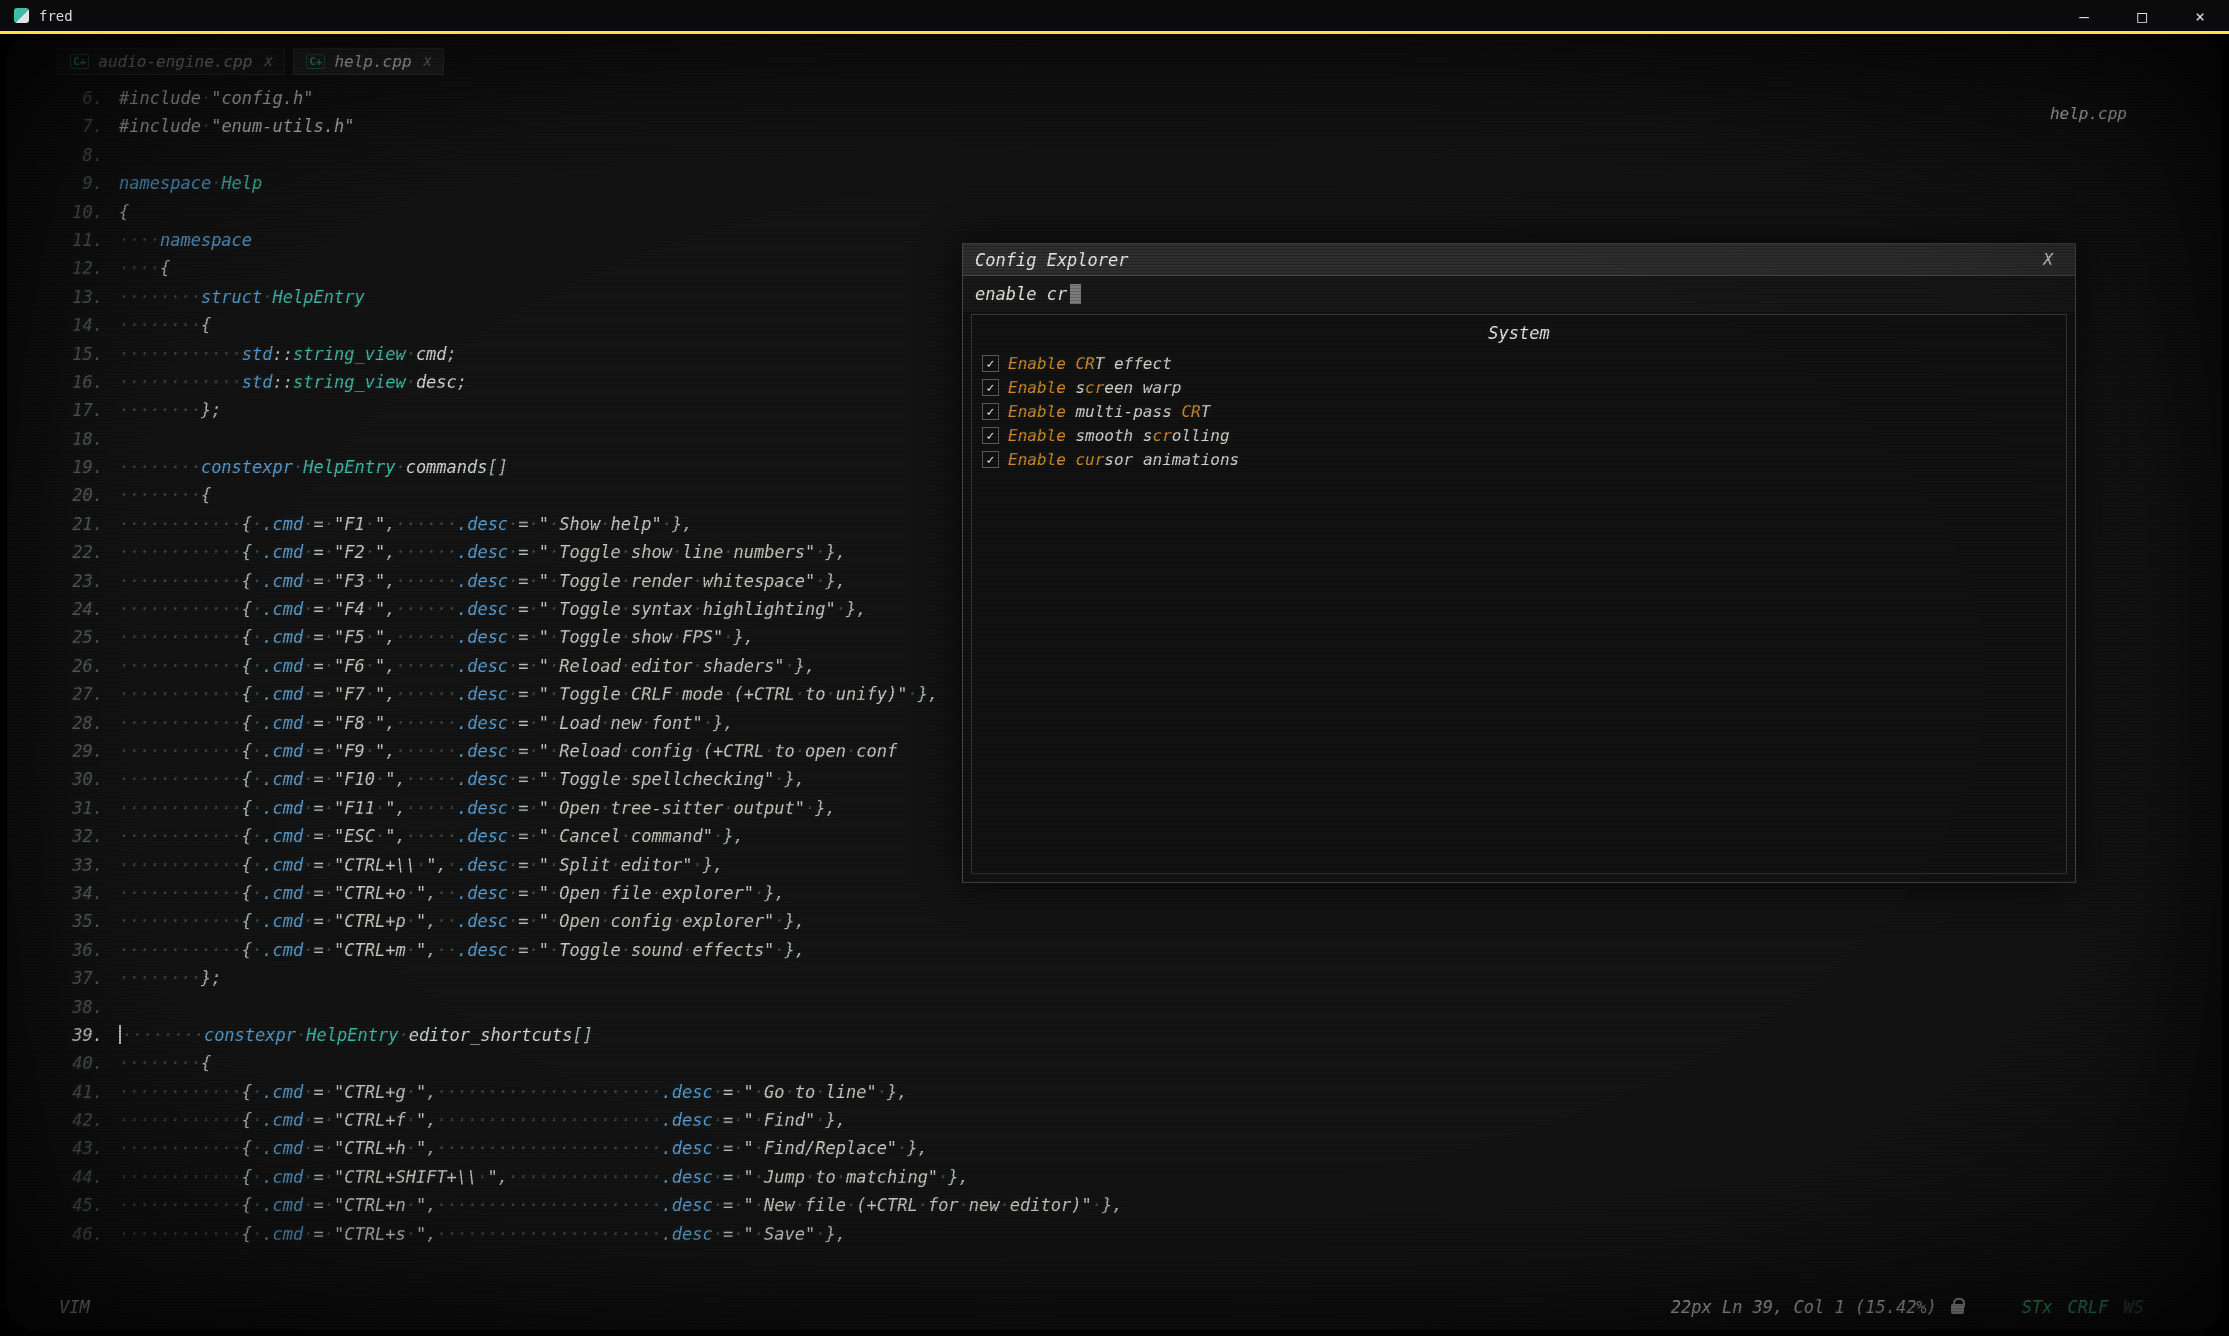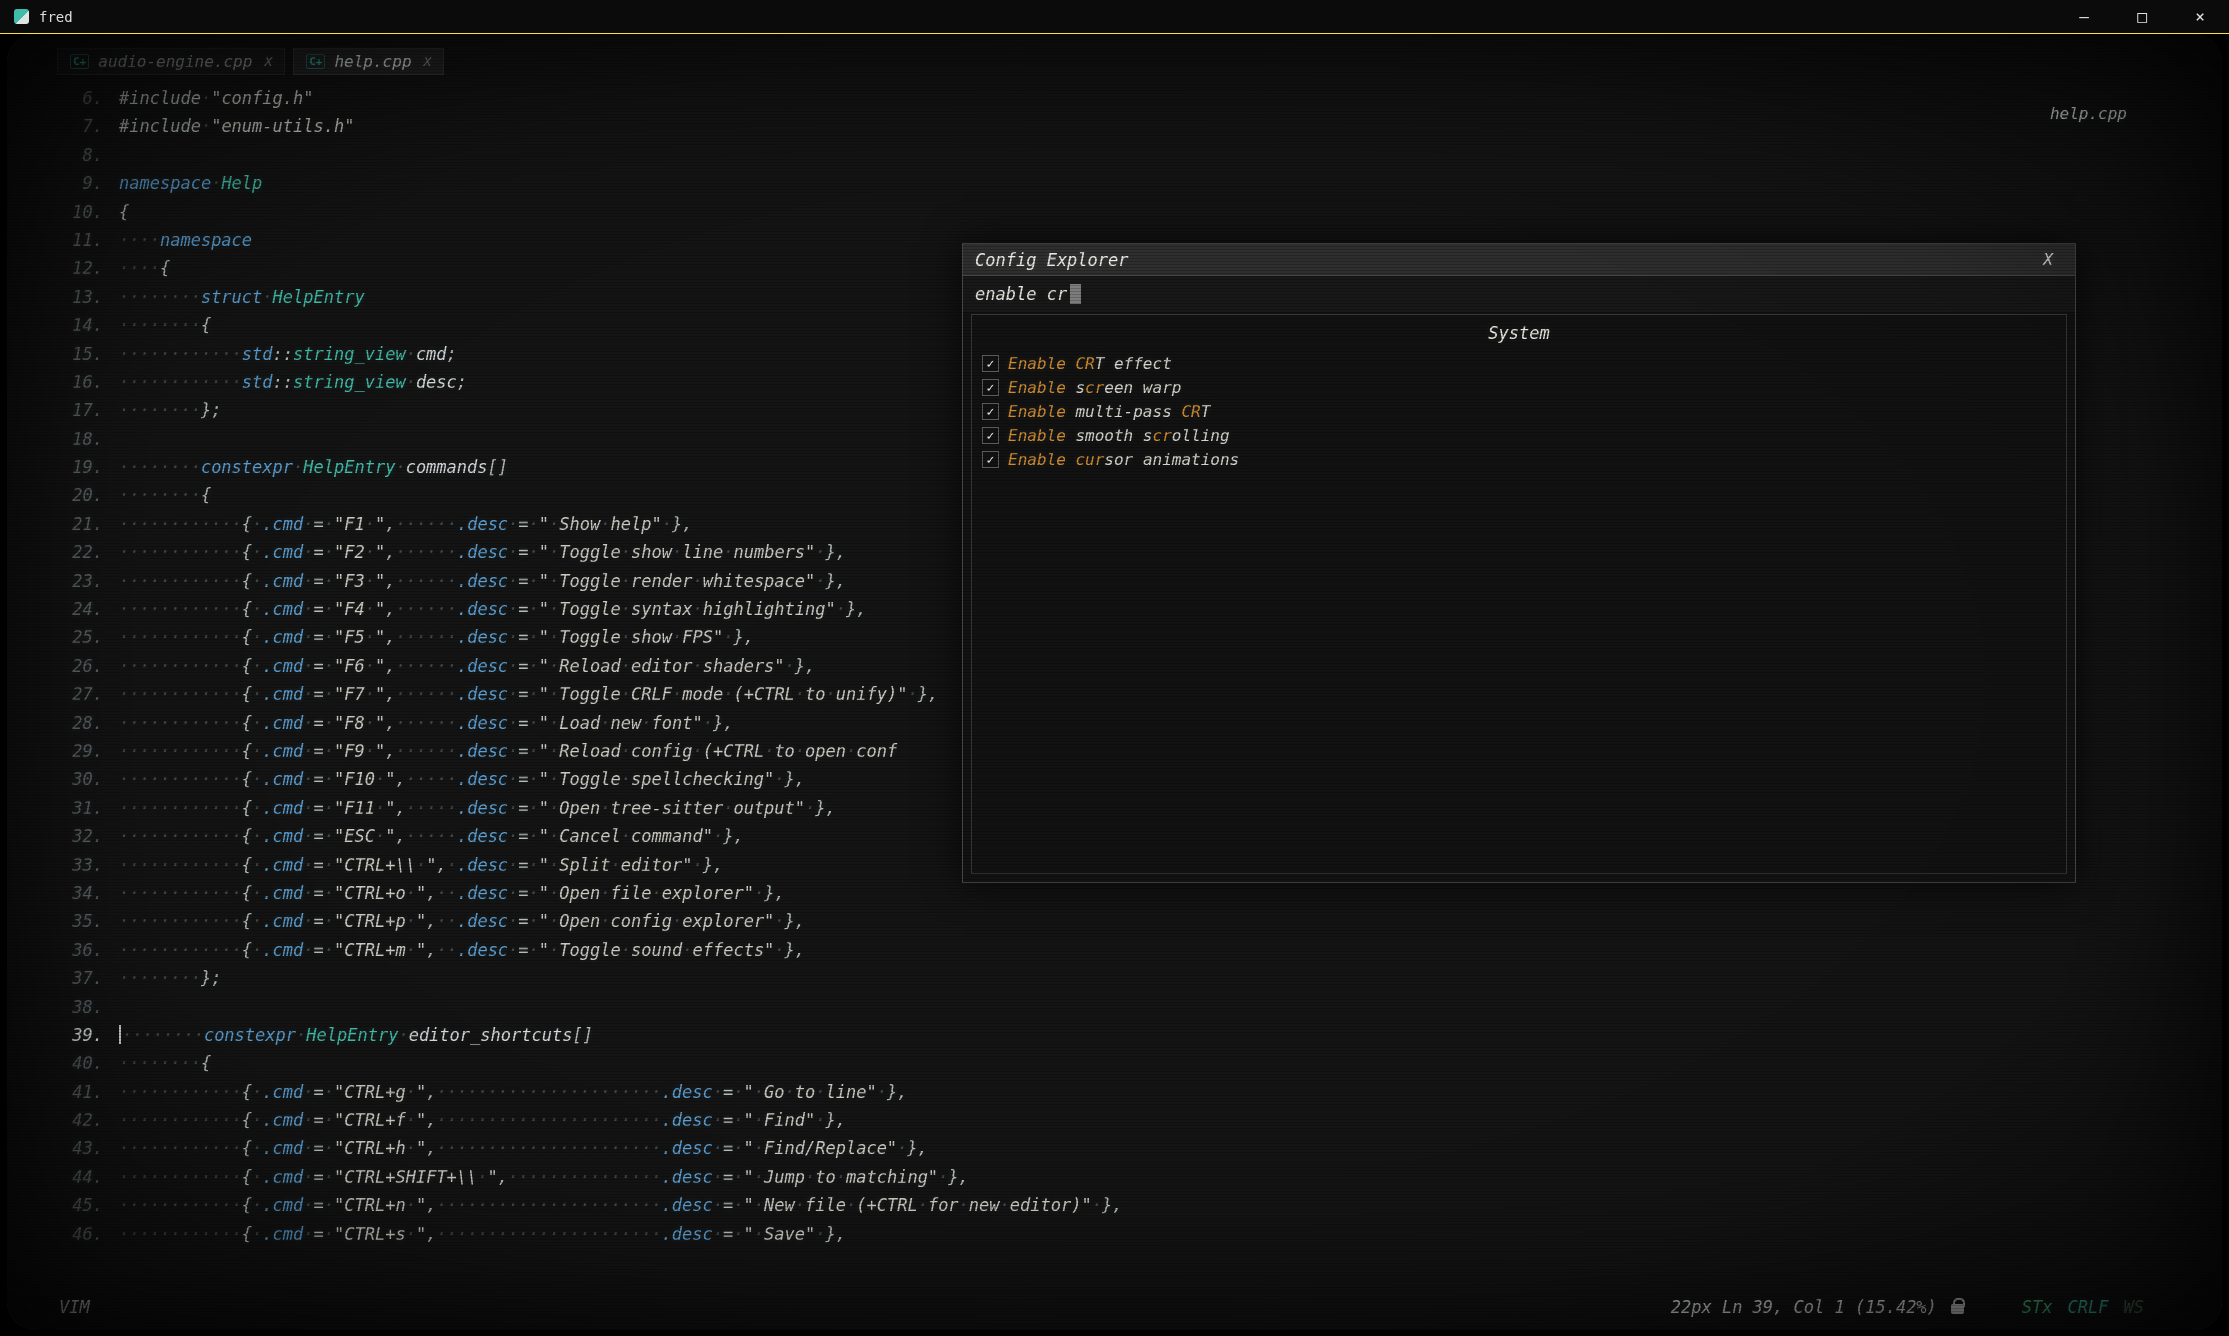--- a/index.html
+++ b/index.html
@@ -1,21 +1,21 @@
 <!DOCTYPE html>
 <html><head>
 <meta charset="utf-8">
 <style>
   * { margin:0; padding:0; box-sizing:border-box; }
   html,body { width:2229px; height:1336px; background:#000; overflow:hidden; }
   body { position:relative; font-family:"DejaVu Sans Mono", monospace; }
 
   
   .titlebar { position:absolute; left:0; top:0; width:100%; height:34px; background:#0b0b0b;
-              display:flex; align-items:center; color:#e6e6e6; border-bottom:1px solid #fde047; }
+              display:flex; align-items:center; color:#e6e6e6; border-bottom:3px solid #fde047; }
   .app-icon { width:15px; height:15px; margin-left:14px; border-radius:3px;
               background:linear-gradient(135deg,#3fbda9 0 55%,#dfe5e4 55% 100%); }
   .win-title { margin-left:10px; font-size:14px; color:#dcdcdc; }
   .win-controls { margin-left:auto; display:flex; height:100%; }
   .wbtn { width:58px; height:34px; line-height:34px; text-align:center; font-size:16px; color:#e0e0e0; cursor:default; }
 
   
   .screen { position:absolute; left:7px; top:34px; width:2215px; height:1296px;
             background:#141414; border-radius:28px; overflow:hidden;
             font-style:italic; text-shadow:0 0 6px rgba(175,205,215,.16); }

